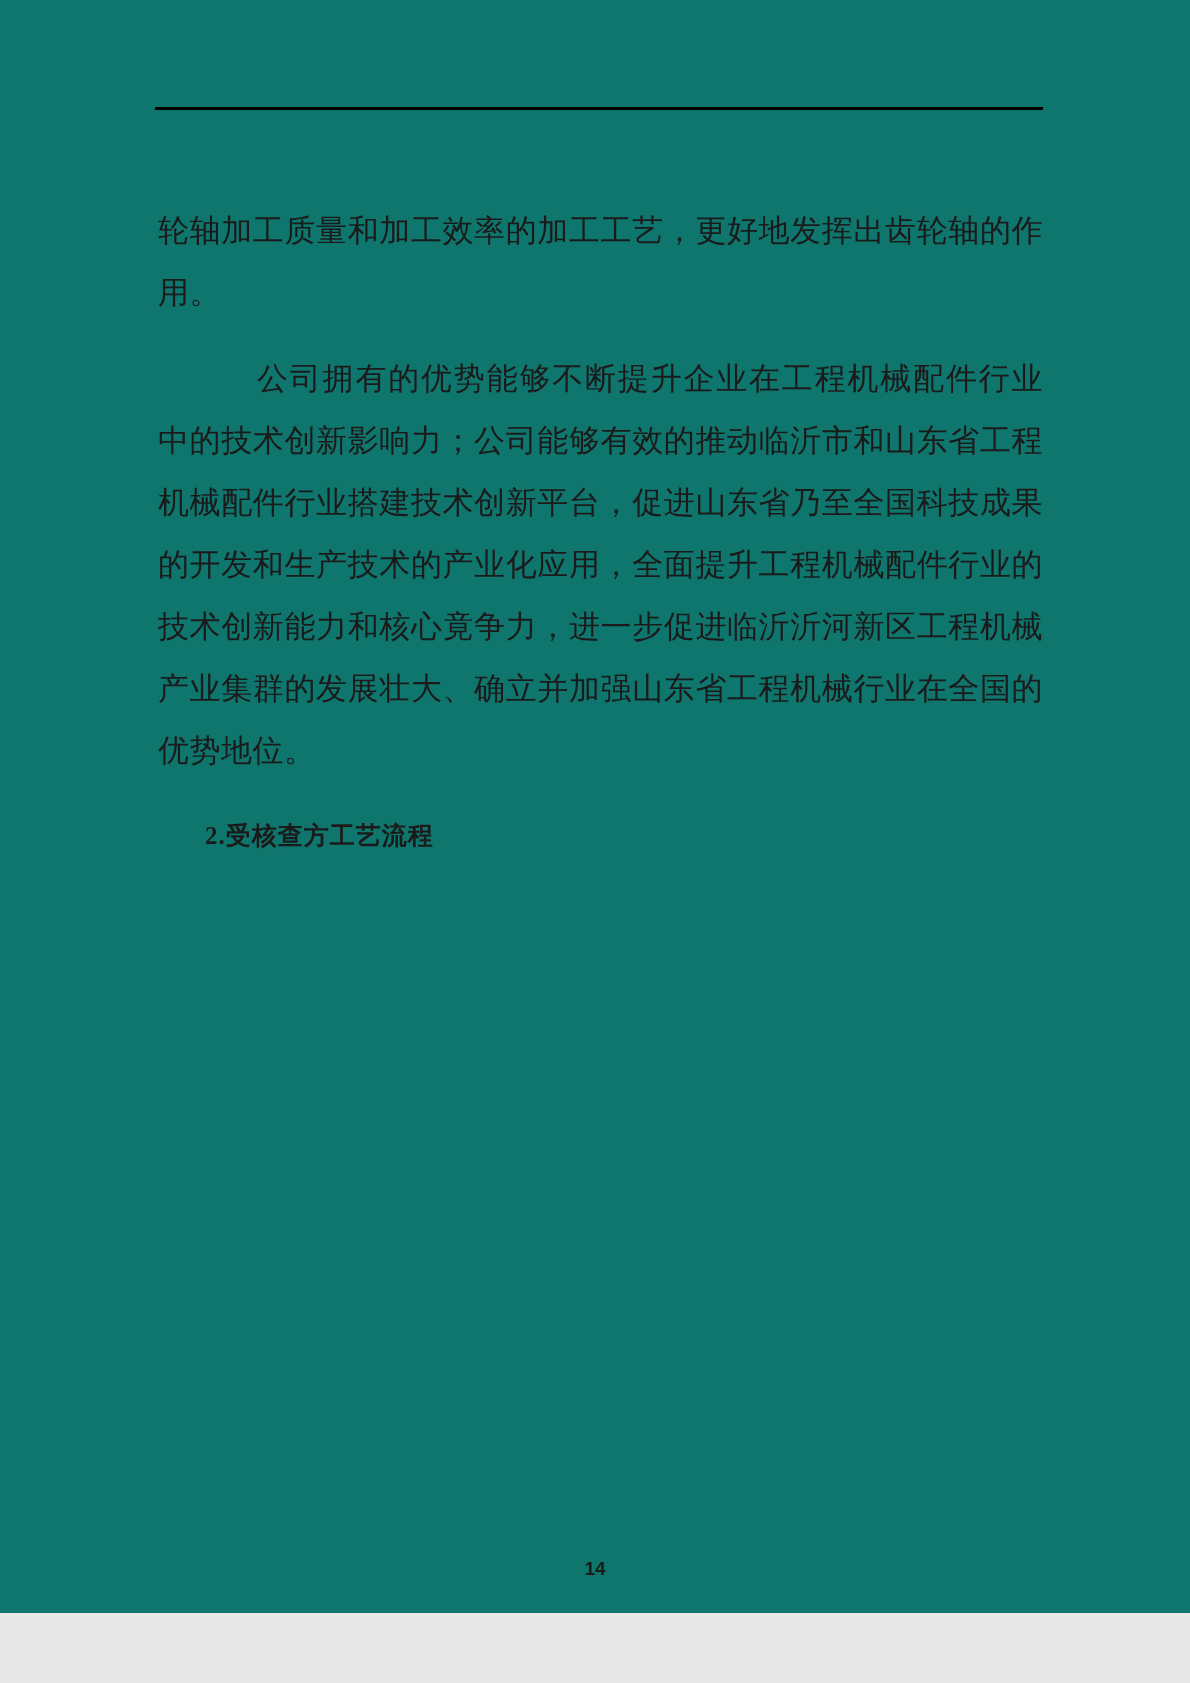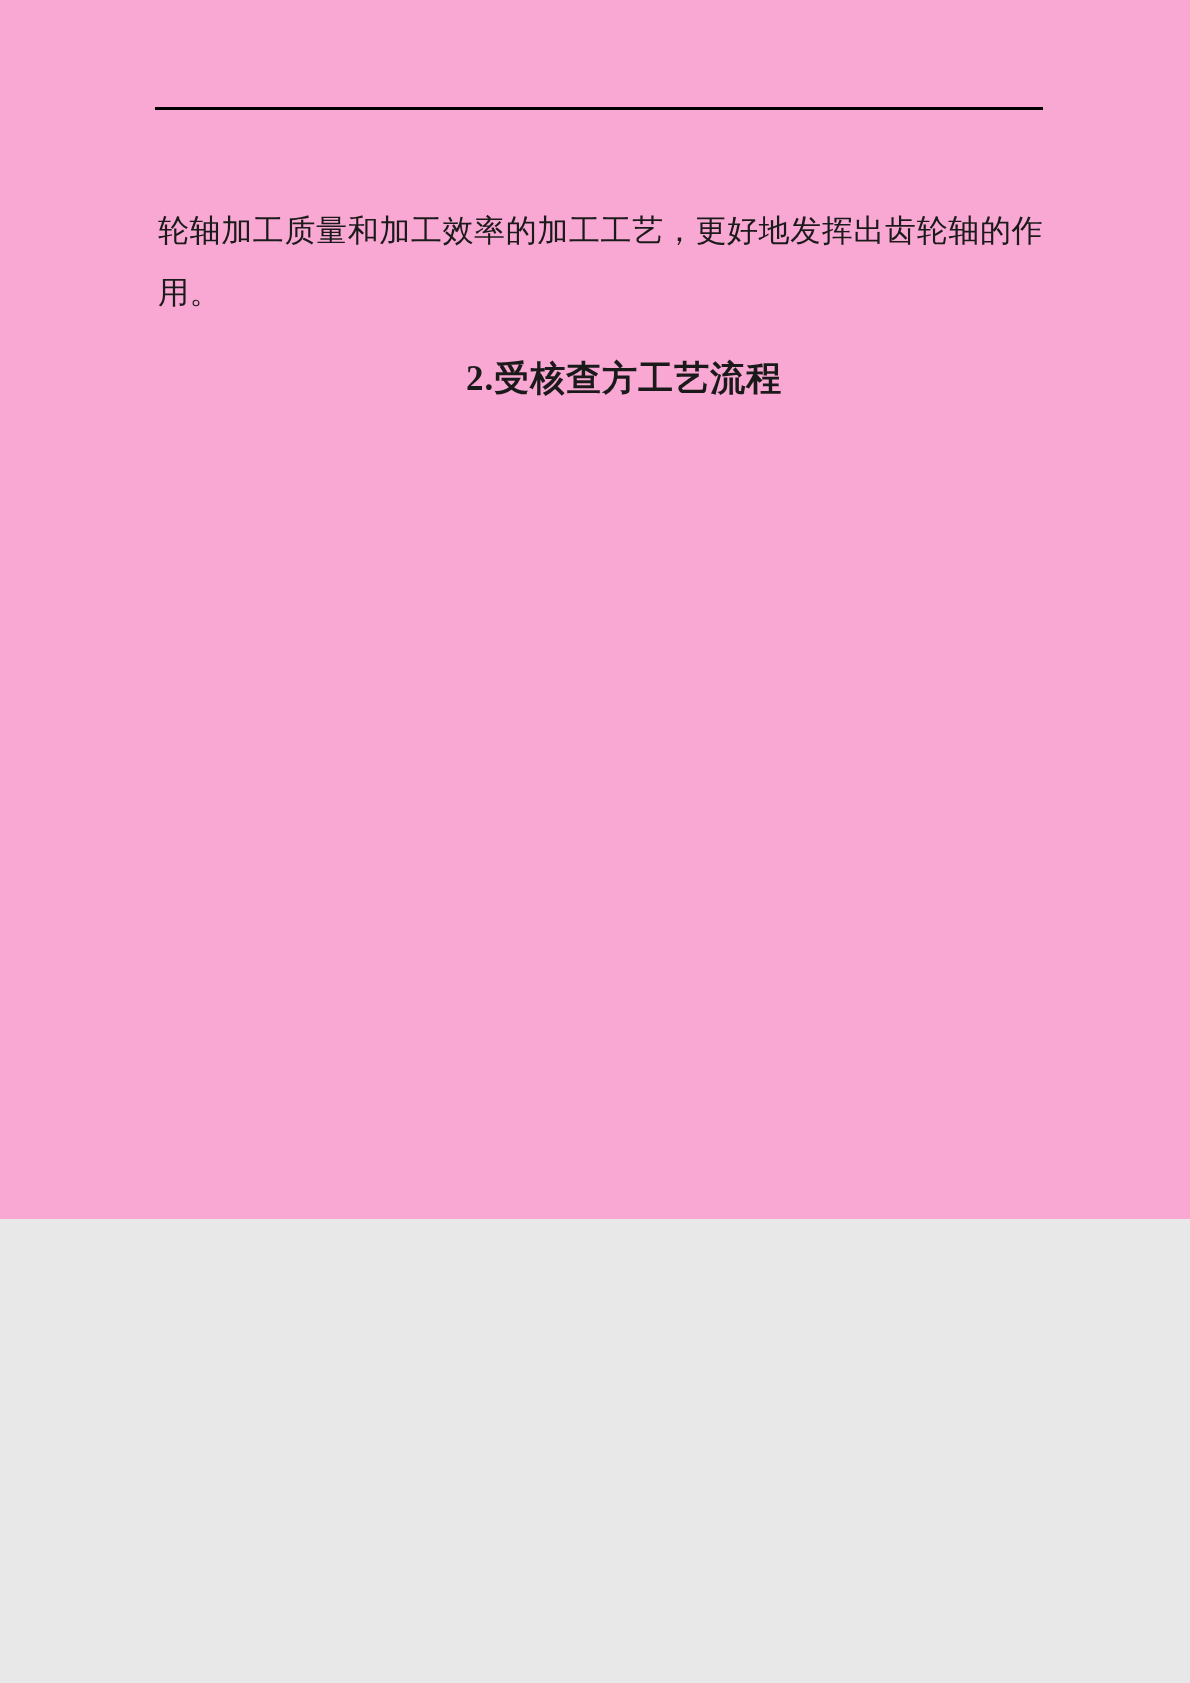--- a/index.html
+++ b/index.html
@@ -3,23 +3,23 @@
 <meta charset="utf-8">
 <style>
   html, body {
     margin: 0;
     padding: 0;
     background: #e8e8e8;
   }
   .page {
     position: relative;
     width: 1190px;
-    height: 1219px;
+    height: 1613px;
     margin: 0 auto;
-    background: #f9a8d4;
+    background: #0f766e;
     overflow: hidden;
     font-family: "Liberation Serif", "DejaVu Serif", serif;
     color: #1a1a1a;
   }
   .header-rule {
     position: absolute;
     left: 155px;
     top: 107px;
     width: 888px;
     height: 3px;
@@ -45,24 +45,24 @@
   .para-2 {
     text-indent: 99px;
     margin-bottom: 26px !important;
   }
   .para-3 {
     text-indent: 99px;
     margin-bottom: 23px !important;
   }
   .section-heading {
     font-weight: bold;
-    font-size: 35px;
+    font-size: 25px;
     line-height: 62px;
     margin: 0 0 18px 47px;
-    text-align: center;
+    text-align: left;
     letter-spacing: 1px;
   }
   .para-4 {
     margin-left: 49px !important;
     line-height: 55px;
     text-align: left;
   }
   .para-5 {
     margin-left: 44px !important;
     line-height: 55px;
@@ -84,20 +84,22 @@
 <body>
 
 <div class="page">
 
   <div class="header-rule"></div>
 
   <div class="content">
     <p class="para-1">轮轴加工质量和加工效率的加工工艺，更好地发挥出齿轮轴的作用。</p>
 
 
+    <p class="para-3">公司拥有的优势能够不断提升企业在工程机械配件行业中的技术创新影响力；公司能够有效的推动临沂市和山东省工程机械配件行业搭建技术创新平台，促进山东省乃至全国科技成果的开发和生产技术的产业化应用，全面提升工程机械配件行业的技术创新能力和核心竟争力，进一步促进临沂沂河新区工程机械产业集群的发展壮大、确立并加强山东省工程机械行业在全国的优势地位。</p>
 
     <h2 class="section-heading">2.受核查方工艺流程</h2>
 
 
   </div>
 
+  <div class="page-number">14</div>
 
 </div>
 
 </body></html>

